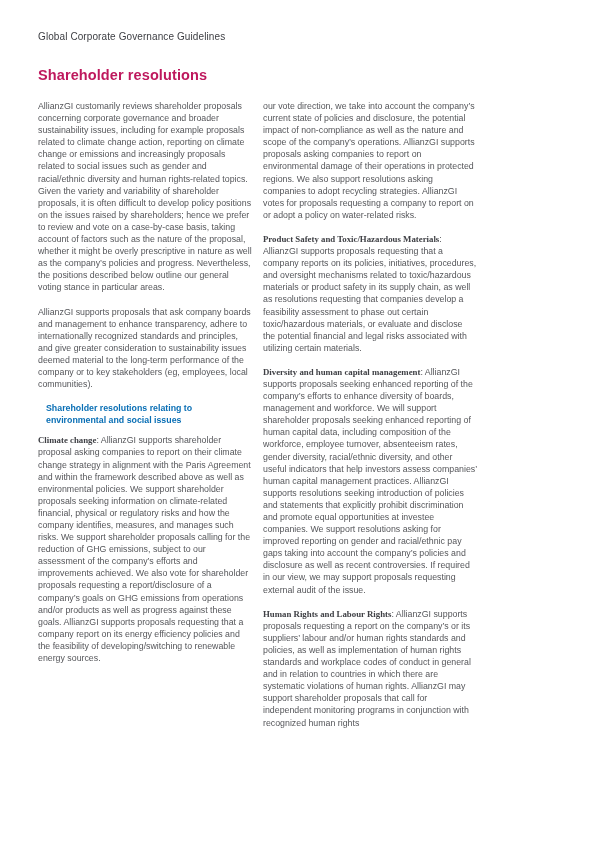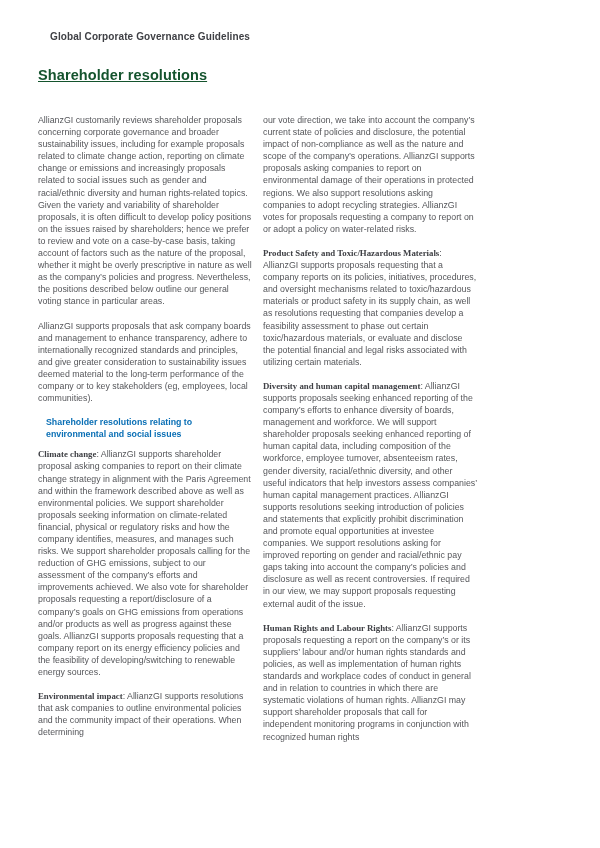--- a/index.html
+++ b/index.html
@@ -12,32 +12,31 @@
     width: 600px;
     height: 848px;
     background: #ffffff;
     font-family: "Liberation Sans", sans-serif;
     box-sizing: border-box;
     padding: 31px 0 0 38px;
     overflow: hidden;
   }
   .doc-header {
     font-size: 10px;
-    font-weight: 700;
+    font-weight: 400;
     letter-spacing: 0.1px;
     color: #3f4045;
-    margin: 0 0 25px 12px;
+    margin: 0 0 25px 0;
   }
   .doc-title {
     font-size: 14.5px;
     font-weight: 700;
-    color: #14532d;
-    margin: 0 0 31px 0;
+    color: #be185d;
+    margin: 0 0 17px 0;
     letter-spacing: 0.1px;
-    text-decoration: underline;
   }
   .columns {
     display: flex;
     gap: 11px;
   }
   .col {
     width: 214px;
     font-size: 8.8px;
     line-height: 12.1px;
     color: #55565a;
@@ -79,21 +78,20 @@
 
     <div class="col">
       <p>AllianzGI customarily reviews shareholder proposals concerning corporate governance and broader sustainability issues, including for example proposals related to climate change action, reporting on climate change or emissions and increasingly proposals related to social issues such as gender and racial/ethnic diversity and human rights-related topics. Given the variety and variability of shareholder proposals, it is often difficult to develop policy positions on the issues raised by shareholders; hence we prefer to review and vote on a case-by-case basis, taking account of factors such as the nature of the proposal, whether it might be overly prescriptive in nature as well as the company’s policies and progress. Nevertheless, the positions described below outline our general voting stance in particular areas.</p>
 
       <p>AllianzGI supports proposals that ask company boards and management to enhance transparency, adhere to internationally recognized standards and principles, and give greater consideration to sustainability issues deemed material to the long-term performance of the company or to key stakeholders (eg, employees, local communities).</p>
 
       <h2 class="subheading">Shareholder resolutions relating to environmental and social issues</h2>
 
       <p><span class="lead">Climate change</span><span>: AllianzGI supports shareholder proposal asking companies to report on their climate change strategy in alignment with the Paris Agreement and within the framework described above as well as environmental policies. We support shareholder proposals seeking information on climate-related financial, physical or regulatory risks and how the company identifies, measures, and manages such risks. We support shareholder proposals calling for the reduction of GHG emissions, subject to our assessment of the company’s efforts and improvements achieved. We also vote for shareholder proposals requesting a report/disclosure of a company’s goals on GHG emissions from operations and/or products as well as progress against these goals. AllianzGI supports proposals requesting that a company report on its energy efficiency policies and the feasibility of developing/switching to renewable energy sources.</span></p>
 
-      <p><span class="lead">Environmental impact</span><span>: AllianzGI supports resolutions that ask companies to outline environmental policies and the community impact of their operations. When determining</span></p>
     </div>
 
     <div class="col">
       <p>our vote direction, we take into account the company’s current state of policies and disclosure, the potential impact of non-compliance as well as the nature and scope of the company’s operations. AllianzGI supports proposals asking companies to report on environmental damage of their operations in protected regions. We also support resolutions asking companies to adopt recycling strategies. AllianzGI votes for proposals requesting a company to report on or adopt a policy on water-related risks.</p>
 
       <p><span class="lead">Product Safety and Toxic/Hazardous Materials</span><span>: AllianzGI supports proposals requesting that a company reports on its policies, initiatives, procedures, and oversight mechanisms related to toxic/hazardous materials or product safety in its supply chain, as well as resolutions requesting that companies develop a feasibility assessment to phase out certain toxic/hazardous materials, or evaluate and disclose the potential financial and legal risks associated with utilizing certain materials.</span></p>
 
       <p><span class="lead">Diversity and human capital management</span><span>: AllianzGI supports proposals seeking enhanced reporting of the company’s efforts to enhance diversity of boards, management and workforce. We will support shareholder proposals seeking enhanced reporting of human capital data, including composition of the workforce, employee turnover, absenteeism rates, gender diversity, racial/ethnic diversity, and other useful indicators that help investors assess companies’ human capital management practices. AllianzGI supports resolutions seeking introduction of policies and statements that explicitly prohibit discrimination and promote equal opportunities at investee companies. We support resolutions asking for improved reporting on gender and racial/ethnic pay gaps taking into account the company’s policies and disclosure as well as recent controversies. If required in our view, we may support proposals requesting external audit of the issue.</span></p>
 
       <p><span class="lead">Human Rights and Labour Rights</span><span>: AllianzGI supports proposals requesting a report on the company’s or its suppliers’ labour and/or human rights standards and policies, as well as implementation of human rights standards and workplace codes of conduct in general and in relation to countries in which there are systematic violations of human rights. AllianzGI may support shareholder proposals that call for independent monitoring programs in conjunction with recognized human rights</span></p>

